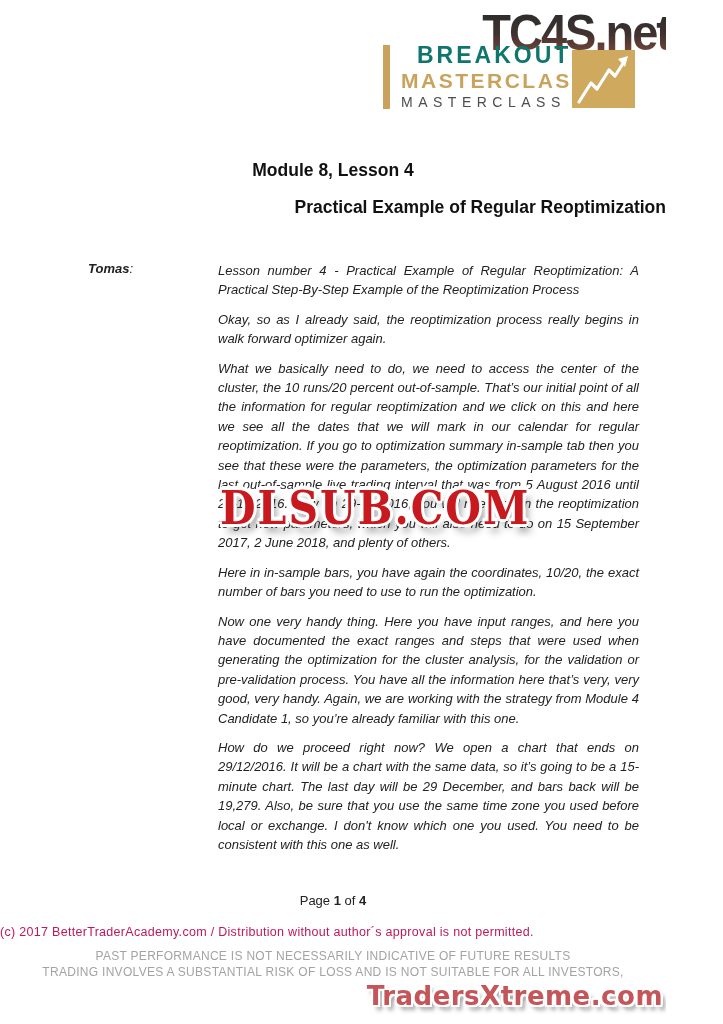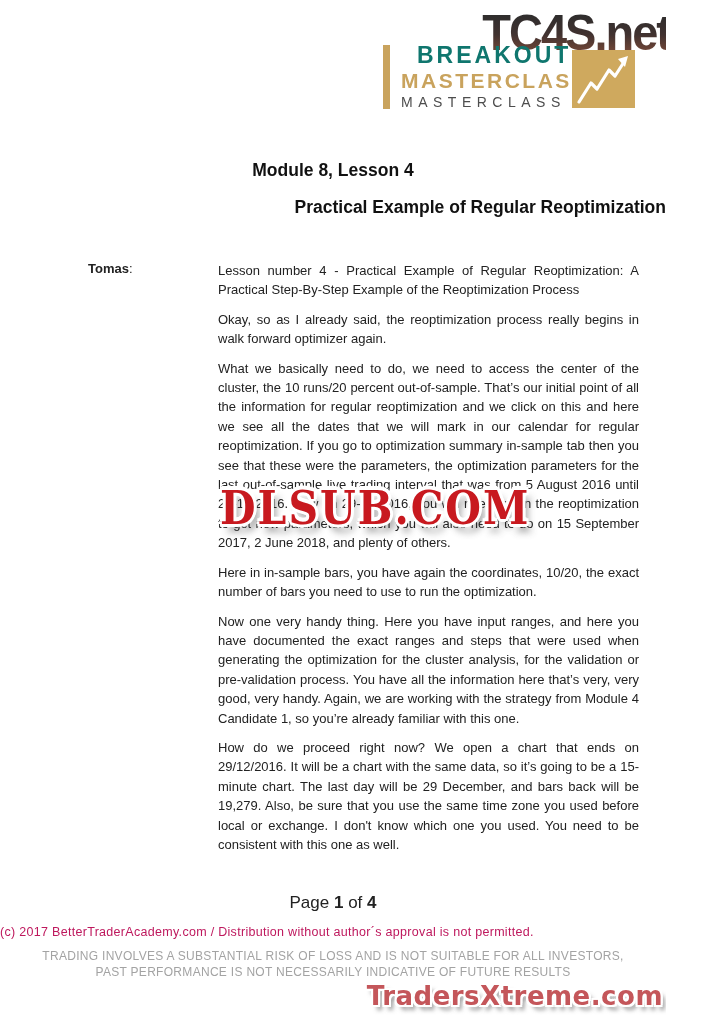--- a/index.html
+++ b/index.html
@@ -63,21 +63,21 @@
   .doc-title {
     position: absolute; top: 160px; left: 0; width: 100%;
     text-align: center; font-weight: 700; font-size: 17.5px; color: #111;
   }
   .doc-subtitle {
     position: absolute; top: 197px; left: 0; width: 100%;
     text-align: right; font-weight: 700; font-size: 17.5px; color: #111;
   }
 
   
-  .transcript { position: absolute; left: 88px; top: 261px; width: 551px; display: flex; }
+  .transcript { position: absolute; left: 88px; top: 261px; width: 551px; display: flex; font-style: italic; }
   .speaker { width: 130px; font-size: 13px; color: #222; }
   .speaker-name { font-weight: 700; }
   .paragraphs { width: 421px; }
   .paragraphs p {
     font-size: 13px; line-height: 19.4px; color: #222;
     text-align: justify; margin-bottom: 10px;
   }
 
   
   .dlsub-watermark {
@@ -88,21 +88,21 @@
     text-shadow:
       -2px -2px 0 #fff, 2px -2px 0 #fff, -2px 2px 0 #fff, 2px 2px 0 #fff,
       0 -3px 0 #fff, 0 3px 0 #fff, -3px 0 0 #fff, 3px 0 0 #fff,
       5px 7px 7px rgba(60,60,60,0.45);
     transform: scaleY(1.12);
   }
 
   
   .page-number-line {
     position: absolute; top: 893px; left: 0; width: 100%;
-    text-align: center; font-size: 17px; color: #222;
+    text-align: center; font-size: 13px; color: #222;
   }
   .page-number-line .num { font-weight: 700; }
   .copyright-line {
     position: absolute; top: 925px; left: 0; width: 100%;
     text-align: left; font-size: 12.5px; color: #be185d; letter-spacing: 0.3px;
   }
   .disclaimer-block {
     position: absolute; top: 948px; left: 0; width: 100%;
     text-align: center; font-size: 12px; line-height: 16px;
     color: #a3a3a3; letter-spacing: 0.3px;
@@ -162,19 +162,19 @@
   <div class="page-number-line">
     <span>Page</span>
     <span class="num">1</span>
     <span>of</span>
     <span class="num">4</span>
   </div>
 
   <div class="copyright-line">(c) 2017 BetterTraderAcademy.com / Distribution without author´s approval is not permitted.</div>
 
   <div class="disclaimer-block">
+    <div>PAST PERFORMANCE IS NOT NECESSARILY INDICATIVE OF FUTURE RESULTS</div>
     <div>TRADING INVOLVES A SUBSTANTIAL RISK OF LOSS AND IS NOT SUITABLE FOR ALL INVESTORS,</div>
-    <div>PAST PERFORMANCE IS NOT NECESSARILY INDICATIVE OF FUTURE RESULTS</div>
   </div>
 
   <div class="traders-watermark">TradersXtreme.com</div>
 
 </div>
 
 </body></html>

